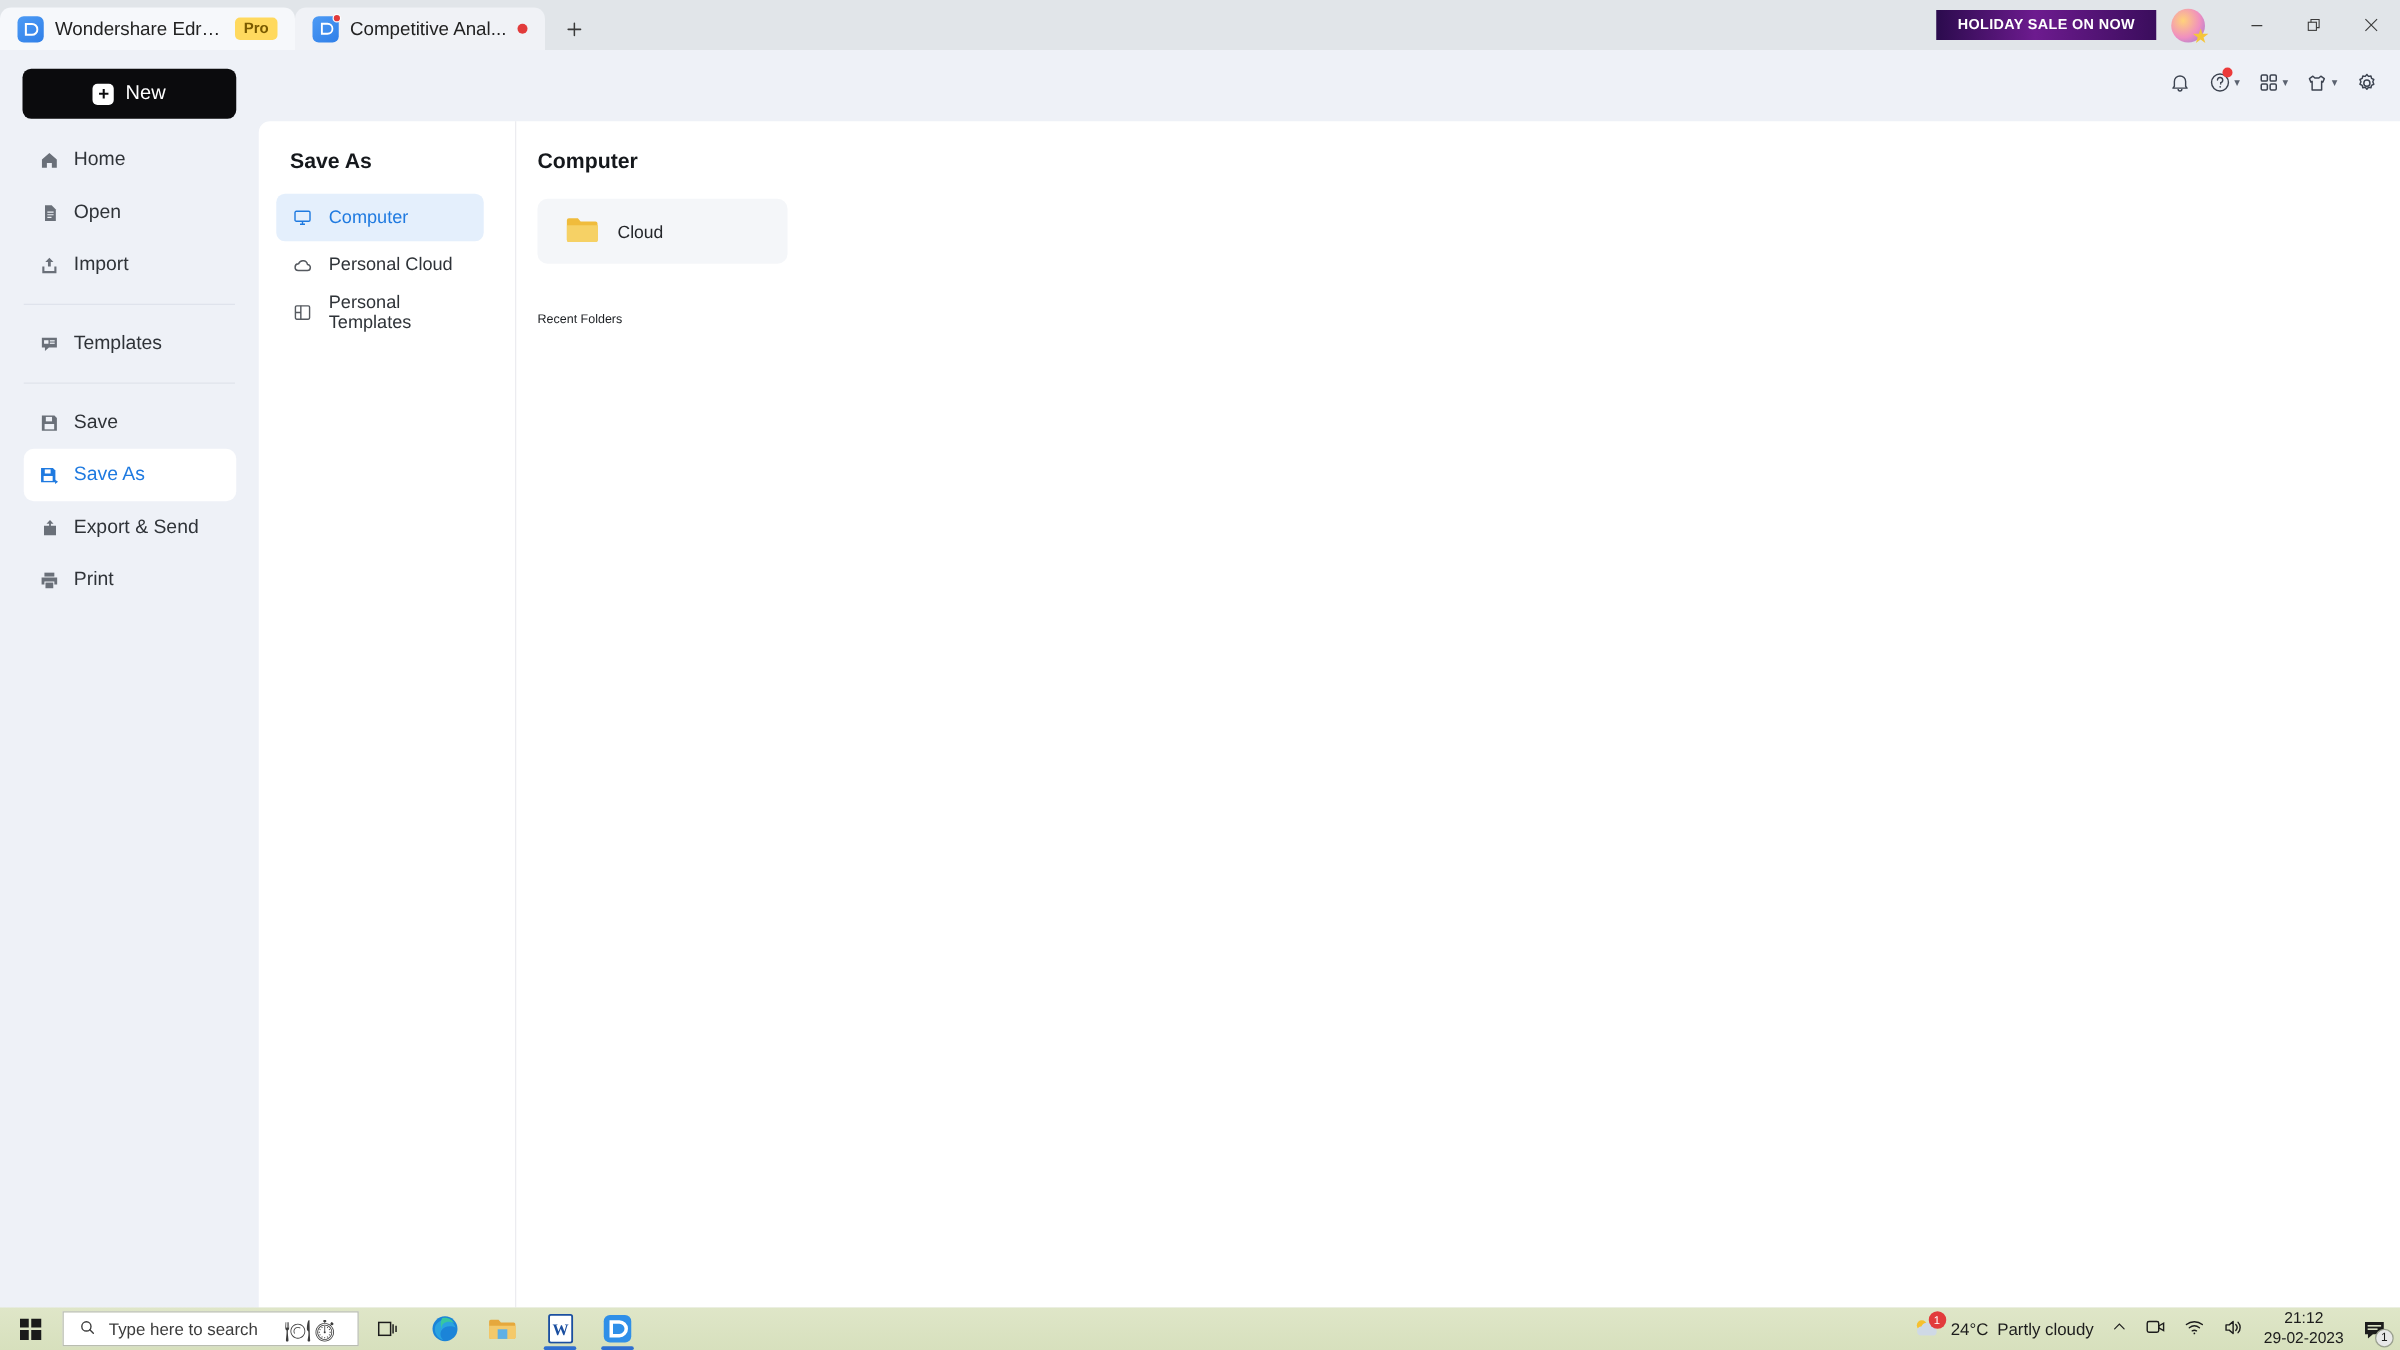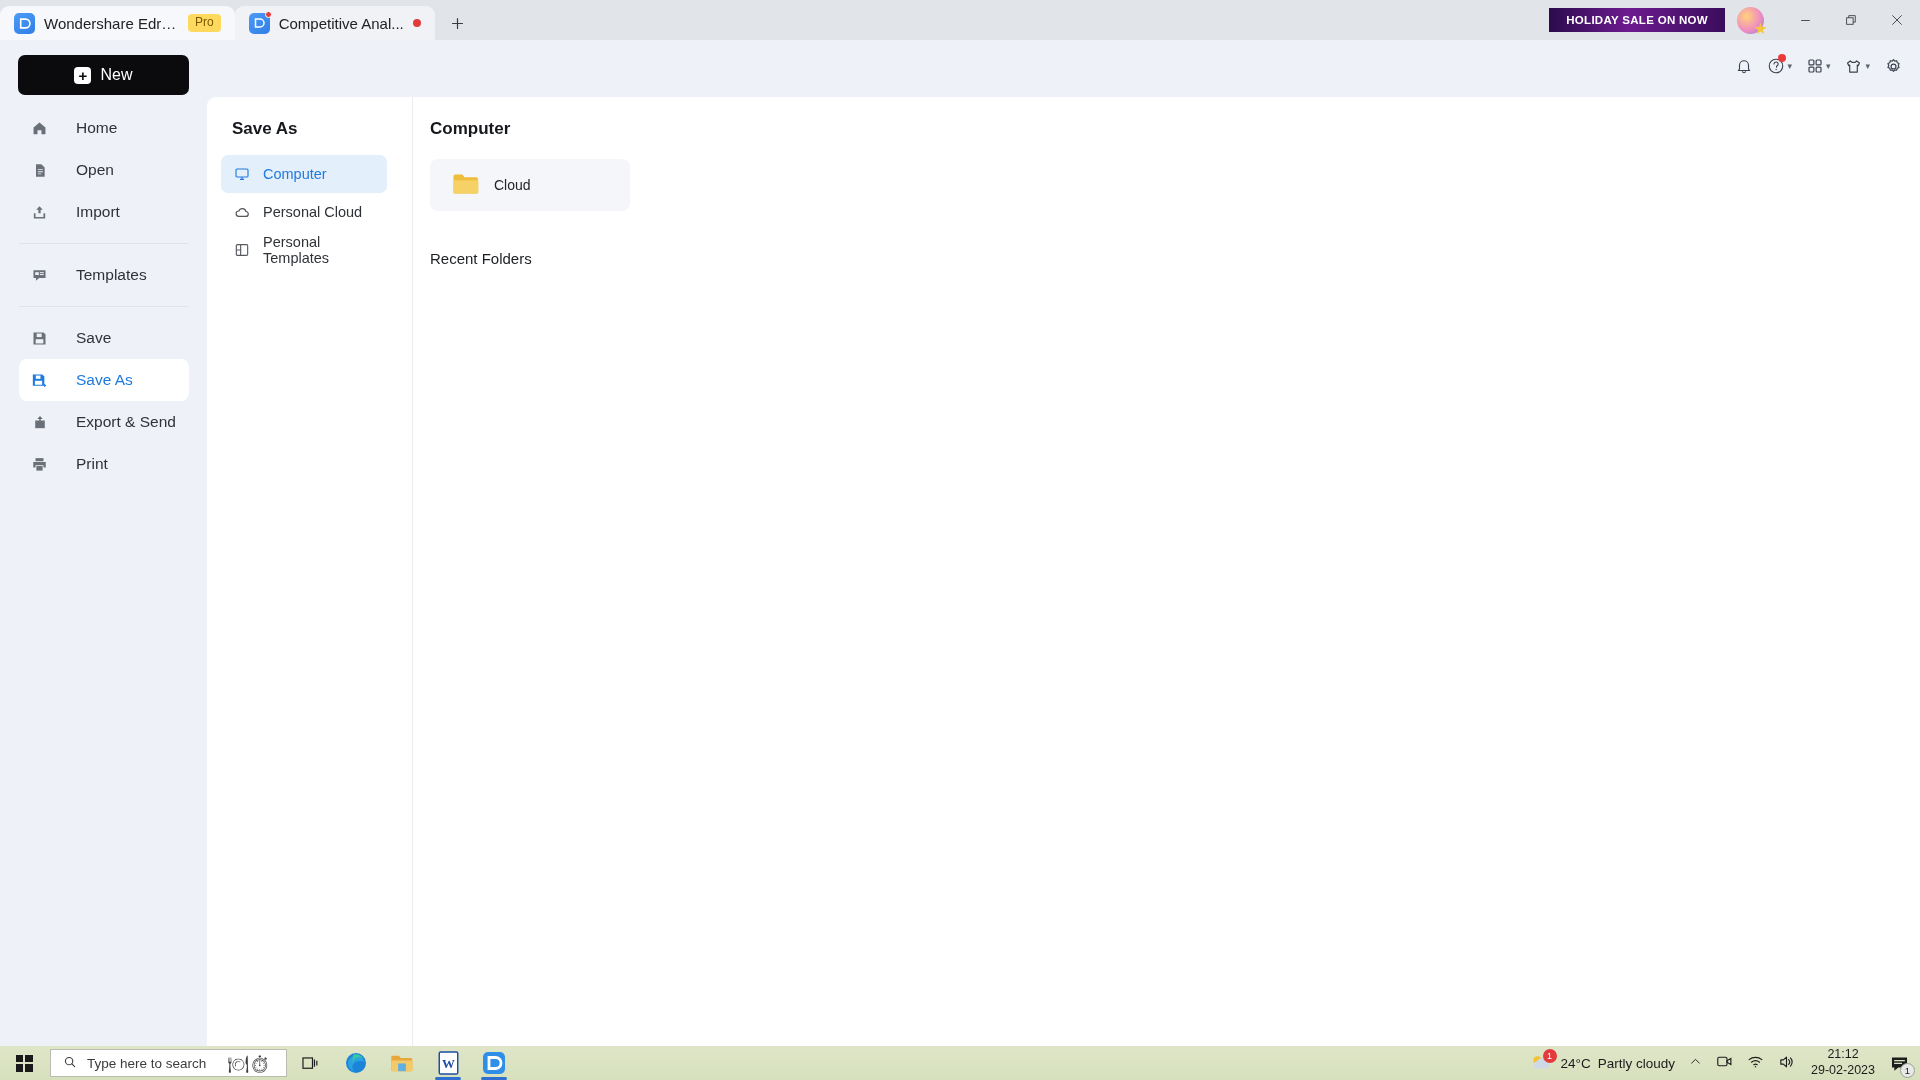--- a/index.html
+++ b/index.html
@@ -28,21 +28,21 @@
   .tab.active { background: #f6f8fb; }
   .tab.inactive { background: #f0f2f6; }
   .tab-icon {
     width: 21px; height: 21px; border-radius: 5px;
     background: linear-gradient(145deg,#4d9bf5,#2f7fe8);
     display: flex; align-items: center; justify-content: center;
     color: #fff; font-size: 13px; font-weight: bold; position: relative; flex: none;
   }
   .tab-icon svg { display:block; }
   .pro-badge {
-    background: #ffd95e; color: #7a5a00; font-size: 12px; font-weight: normal;
+    background: #ffd95e; color: #7a5a00; font-size: 12px; font-weight: bold;
     border-radius: 4px; padding: 2px 7px; line-height: 1.1;
   }
   .tab-label { max-width: 135px; overflow: hidden; white-space: nowrap; text-overflow: ellipsis; }
   .tab-dot { width: 8px; height: 8px; border-radius: 50%; background: #e23b3b; flex: none; }
   .tab-badge-dot {
     position: absolute; right: -2px; top: -2px;
     width: 7px; height: 7px; border-radius: 50%; background: #e23b3b;
     border: 1px solid #fff;
   }
   .new-tab-btn {
@@ -97,21 +97,21 @@
     border-radius: 7px; display: flex; align-items: center; justify-content: center;
     gap: 9px; font-size: 16px;
   }
   .plus-sq {
     width: 17px; height: 17px; border-radius: 4px; background: #fff; color: #0b0b0d;
     display: flex; align-items: center; justify-content: center; font-size: 15px;
     font-weight: bold; line-height: 1;
   }
   .nav-list { margin-top: 12px; }
   .nav-item {
-    display: flex; align-items: center; gap: 27px;
+    display: flex; align-items: center; gap: 10px;
     height: 42px; margin: 0 0 0 19px; padding-left: 11px;
     width: 170px; border-radius: 8px;
     font-size: 15.5px; color: #2f3338;
   }
   .nav-item.active { background: #ffffff; color: #1f7ae0; }
   .nav-item .ico { width: 19px; height: 19px; display:flex; align-items:center; justify-content:center; color:#6a7079; flex:none; }
   .nav-item.active .ico { color: #1f7ae0; }
   .nav-sep { height: 1px; background: #dfe3ec; margin: 10px 19px 10px 19px; }
   .nav-bottom { position: absolute; bottom: 28px; left: 0; width: 207px; }
 
@@ -134,21 +134,21 @@
   .sub-item .ico { width: 18px; height: 18px; display:flex; align-items:center; justify-content:center; color:#55595f; flex:none; }
   .sub-item.active .ico { color: #1f7ae0; }
 
   .browse-card {
     position: absolute; left: 430px; top: 159px; width: 200px; height: 52px;
     background: #f4f6f9; border-radius: 8px;
     display: flex; align-items: center; gap: 14px; padding-left: 22px;
     font-size: 14px; color: #24262a;
   }
   .recent-label {
-    position: absolute; left: 430px; top: 250px; font-size: 15px; color: #1b1e22;
+    position: absolute; left: 430px; top: 250px; font-size: 10px; color: #1b1e22;
   }
 
   
   .taskbar {
     position: absolute; left: 0; top: 1046px; width: 1920px; height: 34px;
     background: linear-gradient(180deg,#dfe6c8,#d7e0bd);
     display: flex; align-items: center;
   }
   .start-btn { width: 48px; height: 34px; display:flex; align-items:center; justify-content:center; }
   .win-logo { width: 17px; height: 17px; display: grid; grid-template-columns: 1fr 1fr; grid-gap: 2px; }

